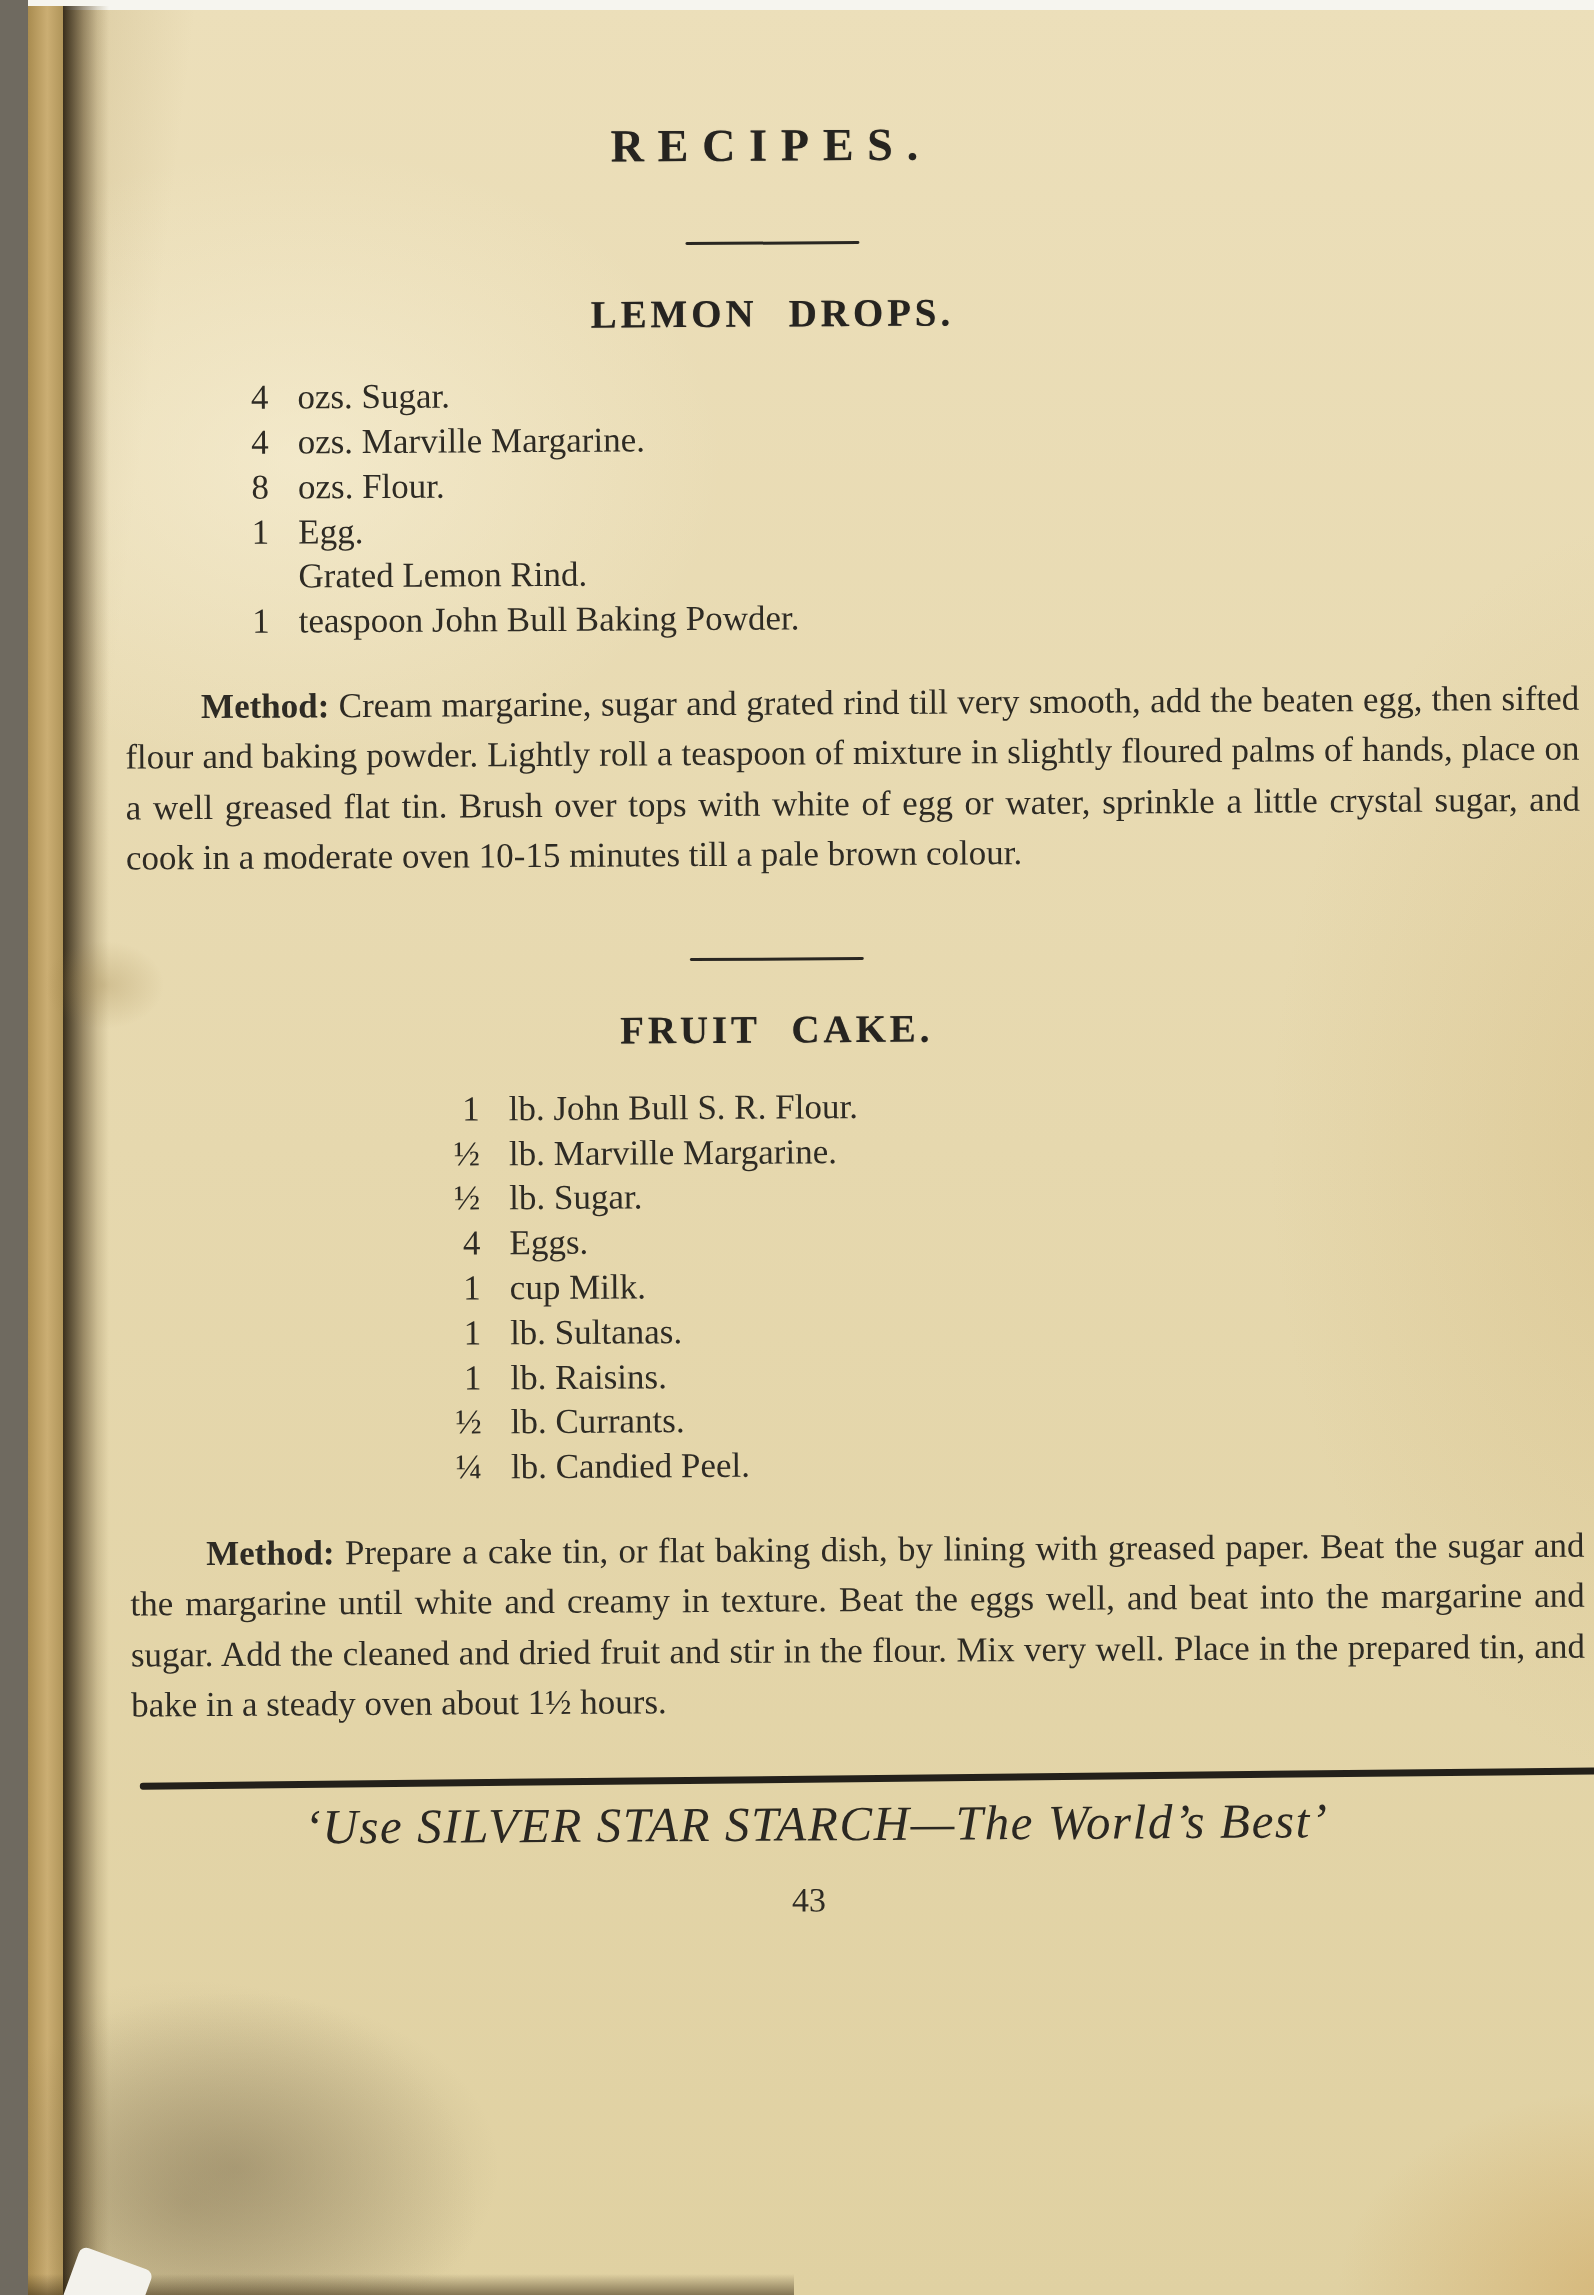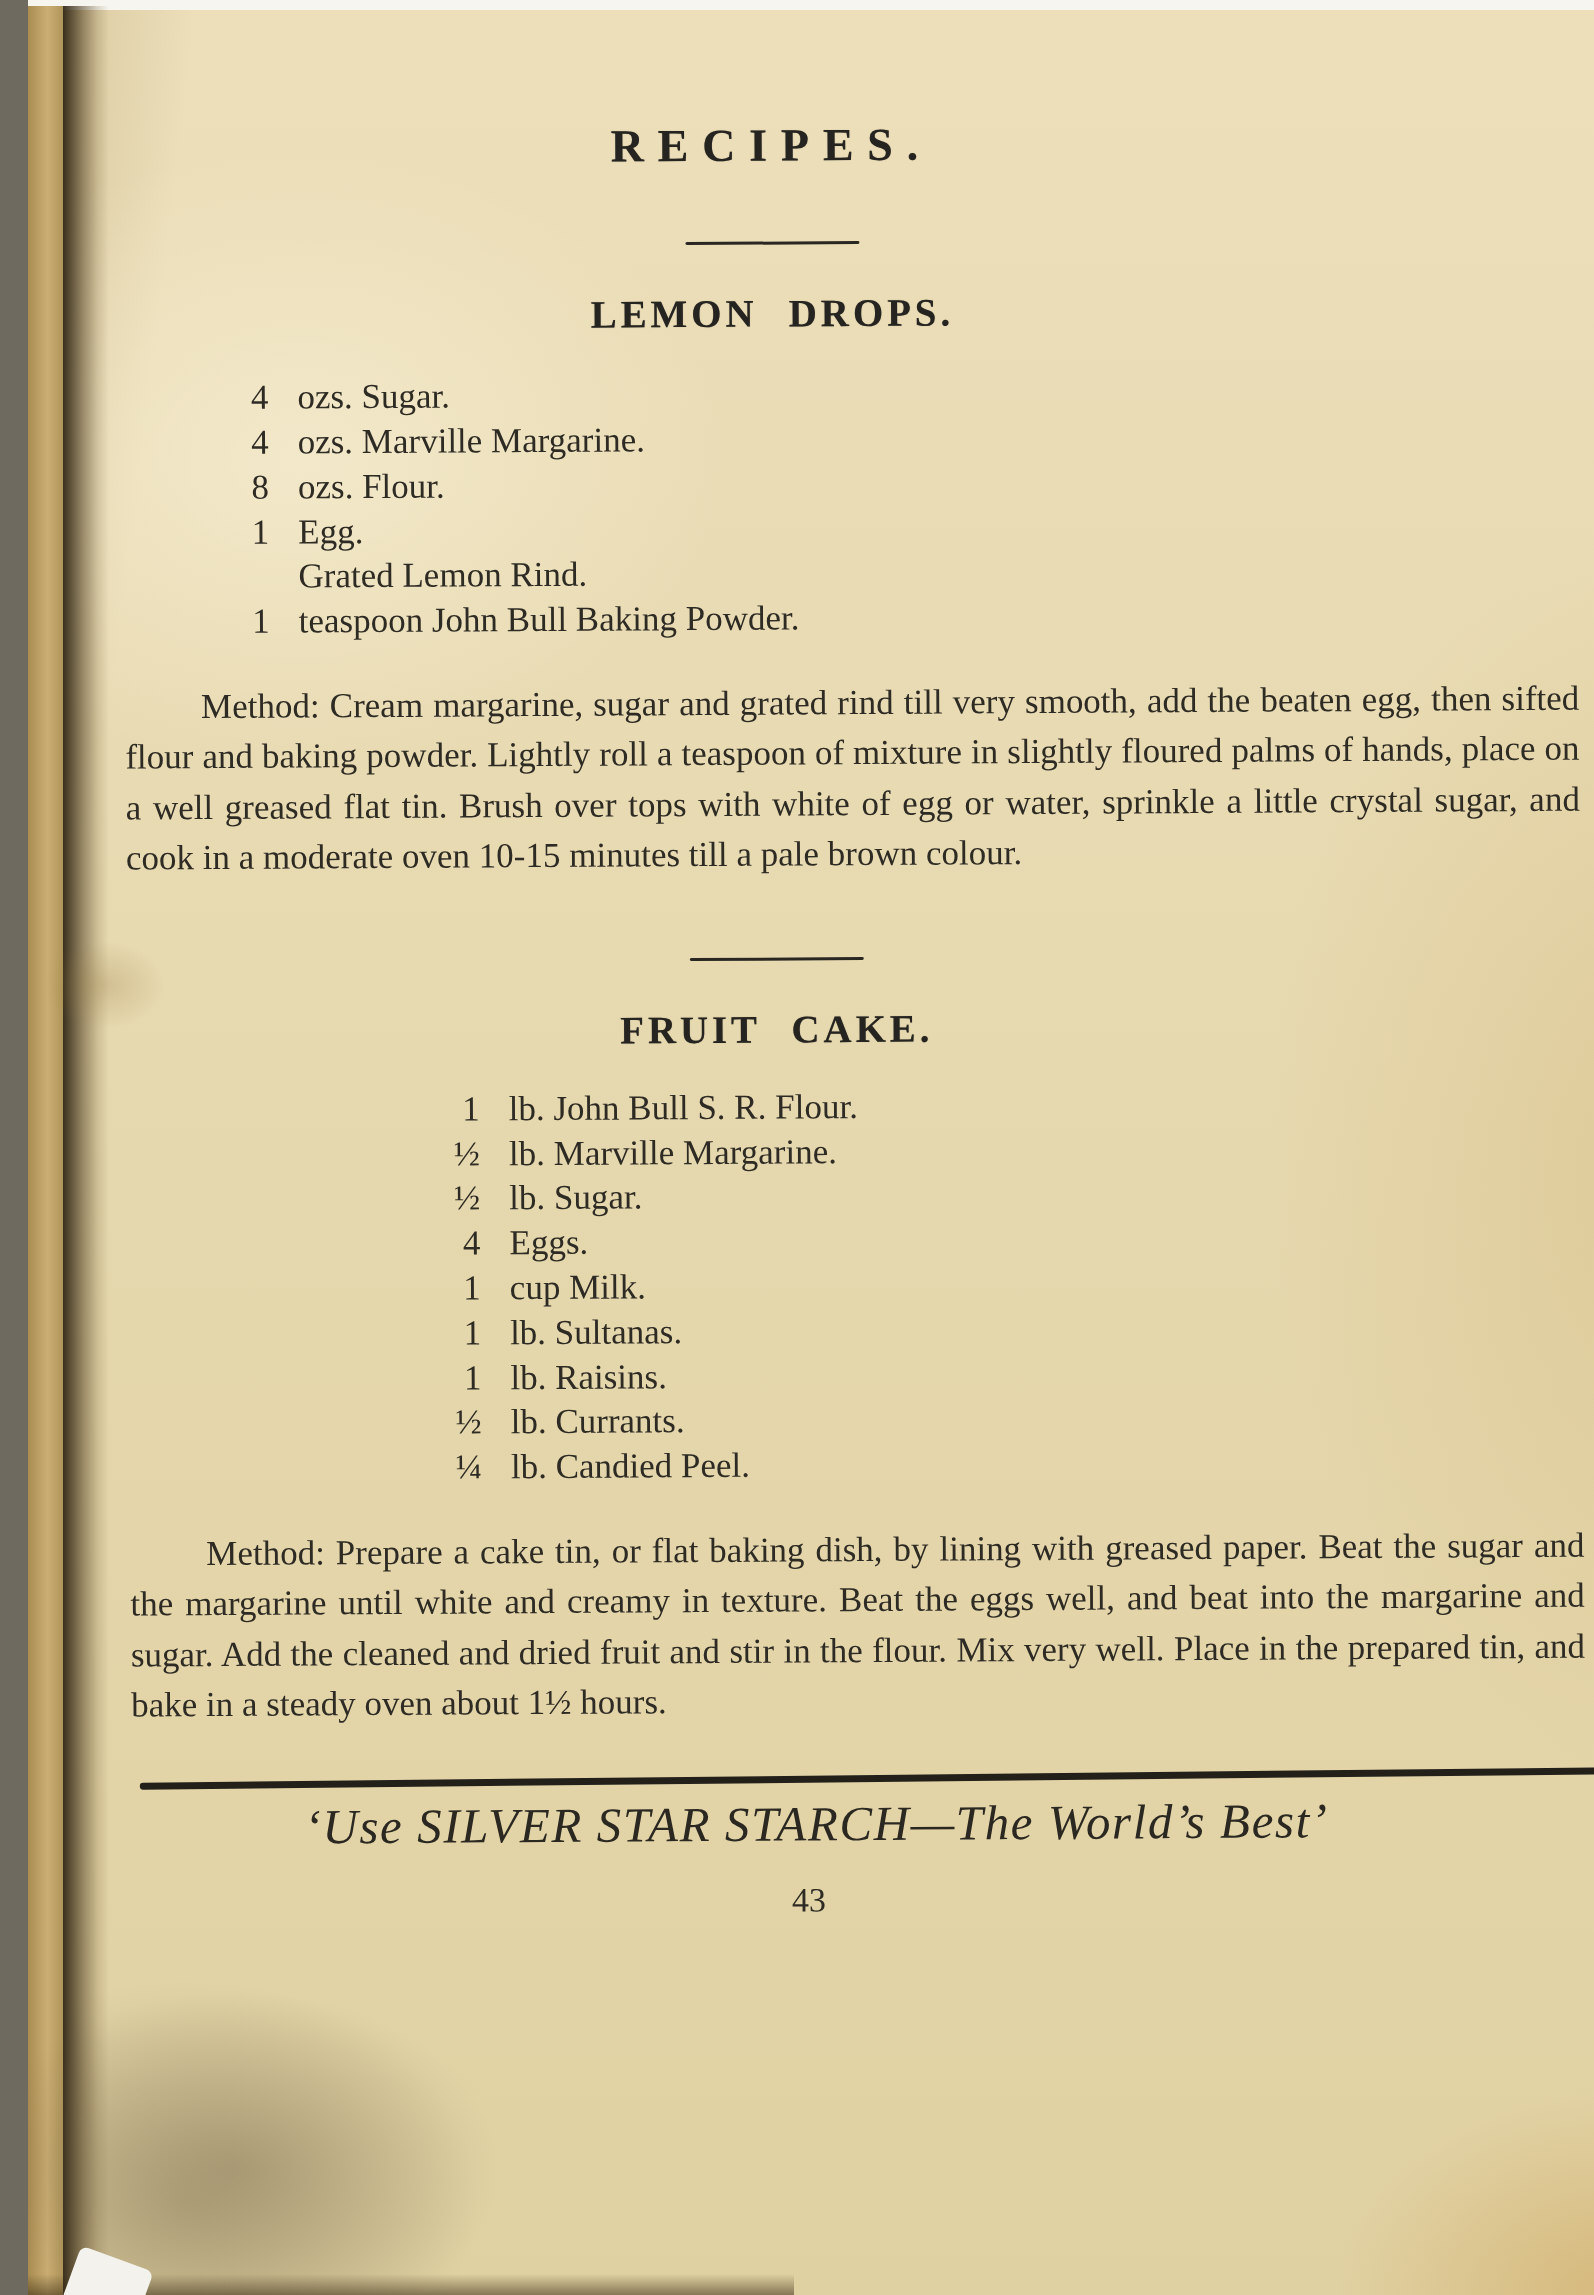--- a/index.html
+++ b/index.html
@@ -88,21 +88,21 @@
   }
   .ing-qty { text-align: right; }
   .lemon-list { margin: 37px 0 0 101px; }
   .fruit-list { margin: 34px 0 0 308px; }
 
   .method {
     margin: 37px 48px 0 12.8px;
     font-size: 35px; line-height: 1.44;
     text-align: justify; text-indent: 76px;
   }
-  .method .m-label { font-weight: normal; }
+  .method .m-label { font-weight: bold; }
 
   .rule-heavy {
     height: 7.2px; background: #23201a; border-radius: 3.2px;
     margin: 49px 24px 0 21px; transform: rotate(-0.25deg);
   }
   .slogan {
     margin: 12.8px 120px 0 0;
     font-style: italic; font-size: 49px; letter-spacing: 1.6px;
     text-align: center; color: #2b2822;
   }

